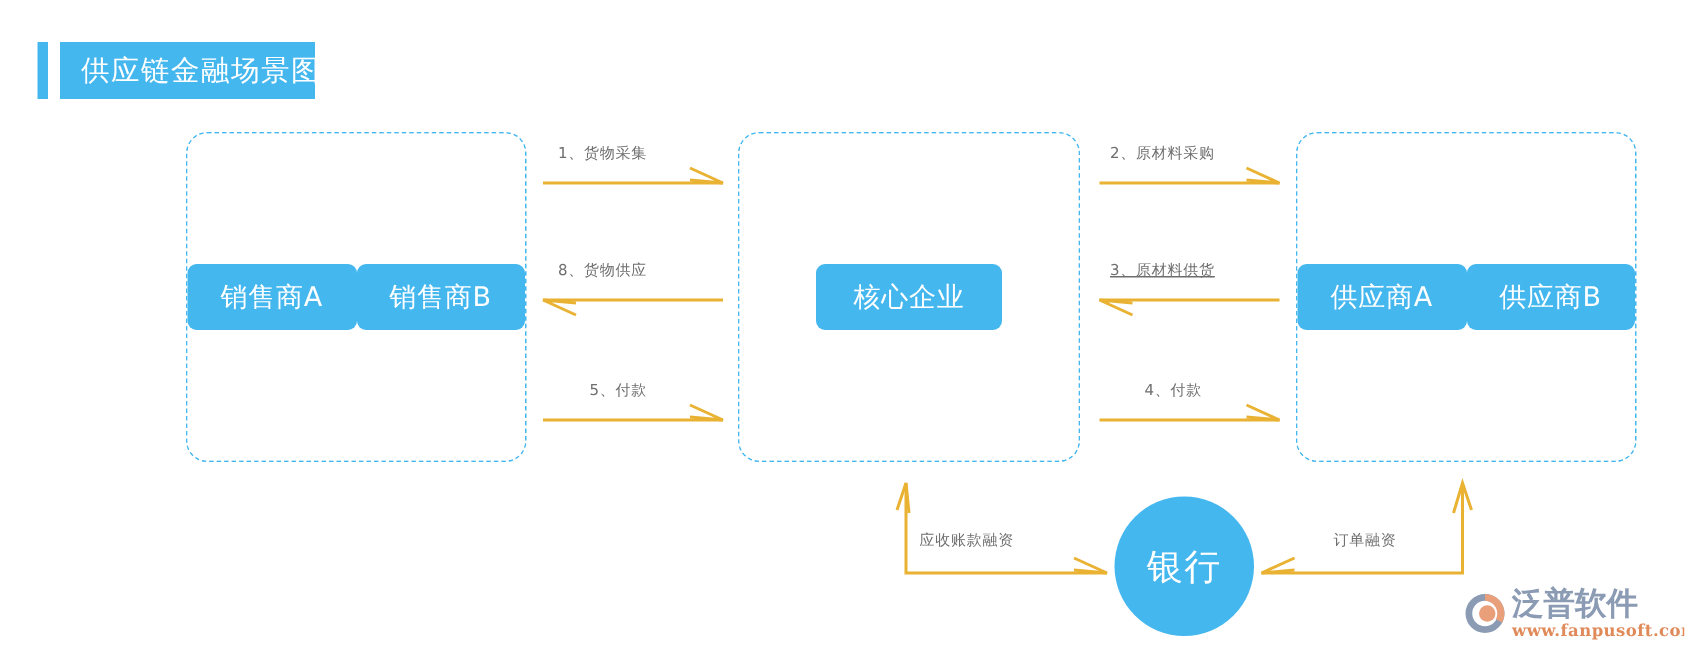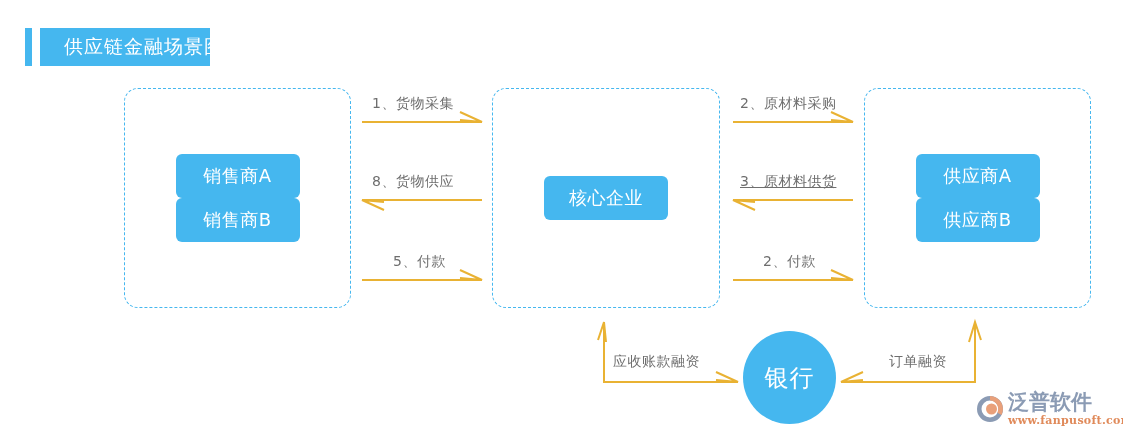--- a/index.html
+++ b/index.html
@@ -34,33 +34,32 @@
     width: 170px;
     height: 38px;
     background: #45b7ef;
     display: flex;
     align-items: center;
   }
   .title-text {
     color: #ffffff;
     font-size: 19px;
     letter-spacing: 1px;
-    padding-left: 24px;
+    padding-left: 14px;
     white-space: nowrap;
   }
 
   
   .zone {
     position: absolute;
     border: 1px dashed #45b7ef;
     border-radius: 14px;
     background: #ffffff;
     box-sizing: border-box;
     display: flex;
-    flex-direction: column;
     align-items: center;
     justify-content: center;
   }
   .zone-left   { left: 124px; top: 88px; width: 227px; height: 220px; }
   .zone-center { left: 492px; top: 88px; width: 228px; height: 220px; }
   .zone-right  { left: 864px; top: 88px; width: 227px; height: 220px; }
 
   
   .node {
     background: #45b7ef;
@@ -91,21 +90,21 @@
     display: flex;
     align-items: center;
     justify-content: center;
     letter-spacing: 1px;
   }
 
   
   .arrow-label {
     position: absolute;
     color: #6e6e6e;
-    font-size: 14px;
+    font-size: 10px;
     white-space: nowrap;
     letter-spacing: 0.5px;
   }
 
   
   #arrows {
     position: absolute;
     left: 0;
     top: 0;
     width: 1123px;
@@ -205,21 +204,21 @@
       <polyline points="969,342 975,322 981,340" fill="none" stroke="#e9b233" stroke-width="2" stroke-linejoin="miter"></polyline>
       <polyline points="863,372 841,382 863,380" fill="none" stroke="#e9b233" stroke-width="2" stroke-linejoin="miter"></polyline>
     </g>
   </svg>
 
   <div class="arrow-label" style="left:372px; top:95px;">1、货物采集</div>
   <div class="arrow-label" style="left:372px; top:173px;">8、货物供应</div>
   <div class="arrow-label" style="left:393px; top:253px;">5、付款</div>
   <div class="arrow-label" style="left:740px; top:95px;">2、原材料采购</div>
   <div class="arrow-label" style="left:740px; top:173px;text-decoration:underline;">3、原材料供货</div>
-  <div class="arrow-label" style="left:763px; top:253px;">2、付款</div>
+  <div class="arrow-label" style="left:763px; top:253px;">4、付款</div>
   <div class="arrow-label" style="left:613px; top:353px;">应收账款融资</div>
   <div class="arrow-label" style="left:889px; top:353px;">订单融资</div>
 
   <div class="zone zone-left">
     <div class="node node-wide">销售商A</div>
     <div class="node node-wide node-gap">销售商B</div>
   </div>
 
   <div class="zone zone-center">
     <div class="node node-core">核心企业</div>

